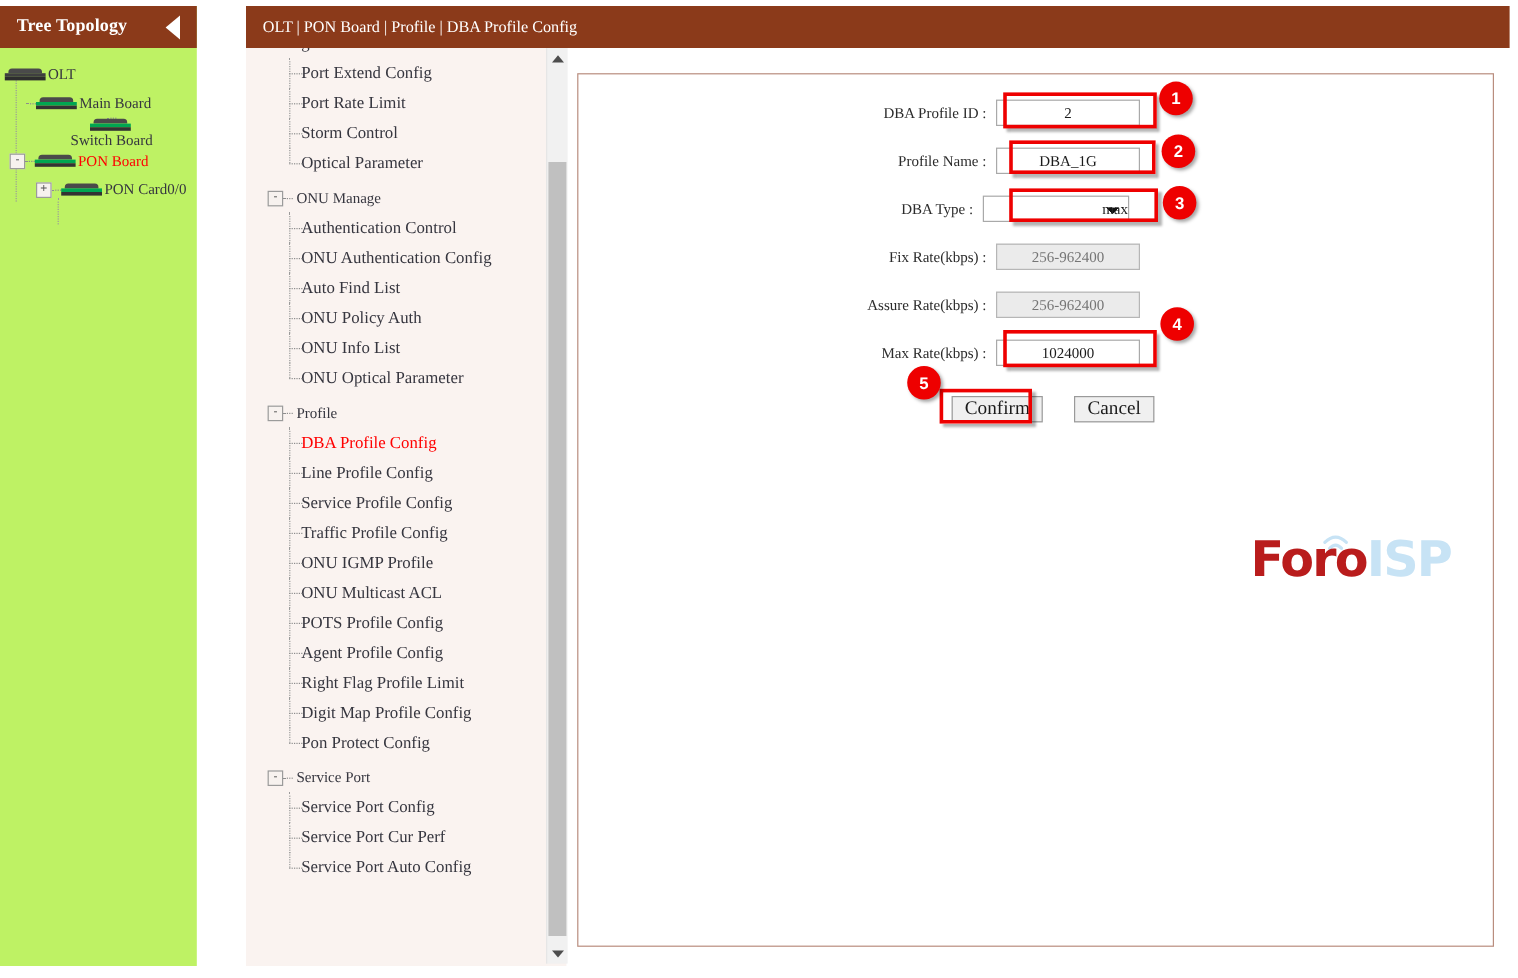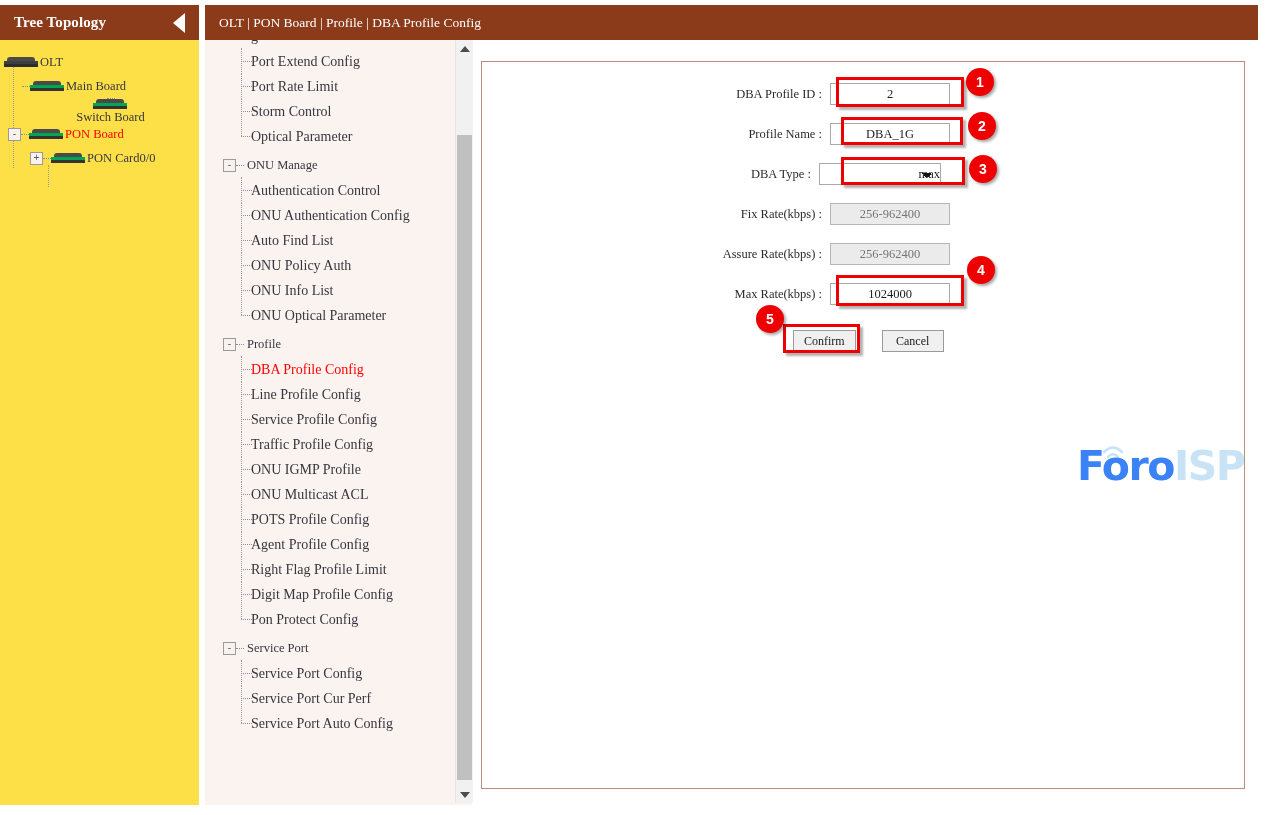--- a/index.html
+++ b/index.html
@@ -13,23 +13,23 @@
     position: relative;
     width: 1265px;
     height: 815px;
     background: #ffffff;
   }
 
   
   #tree-panel {
     position: absolute;
     left: 0; top: 5px;
-    width: 199px;
+    width: 164px;
     height: 800px;
-    background: #fde047;
+    background: #bef264;
     box-sizing: border-box;
   }
   #tree-header {
     position: relative;
     height: 35px;
     background: #8b3a1a;
     display: flex;
     align-items: center;
     justify-content: space-between;
     padding: 0 10px 0 14px;
@@ -295,21 +295,21 @@
       calc(100% - 8px) 9px;
     background-size: 5px 5px, 5px 5px;
     background-repeat: no-repeat;
   }
   .btn {
     min-width: 62px;
     height: 22px;
     border: 1px solid #9a9a9a;
     background: #f0f0f0;
     font-family: "Liberation Serif", serif;
-    font-size: 12px;
+    font-size: 16px;
     color: #1b1b1b;
     cursor: pointer;
     padding: 0 10px;
     box-sizing: border-box;
   }
 
   
   .redbox {
     position: absolute;
     border: 3px solid #ee0000;
@@ -342,21 +342,21 @@
     pointer-events: none;
     user-select: none;
   }
   #watermark .wm-text {
     font-family: "DejaVu Sans", sans-serif;
     font-weight: bold;
     font-size: 41px;
     letter-spacing: -1.5px;
     line-height: 52px;
   }
-  #watermark .wm-foro { color: #3b82f6; margin-left: 35px; }
+  #watermark .wm-foro { color: #b91c1c; }
   #watermark .wm-isp { color: #c7e3f5; }
 </style>
 </head>
 <body>
 
 <div id="root">
 
   <div id="tree-panel">
     <div id="tree-header">
       <span class="title">Tree Topology</span>

